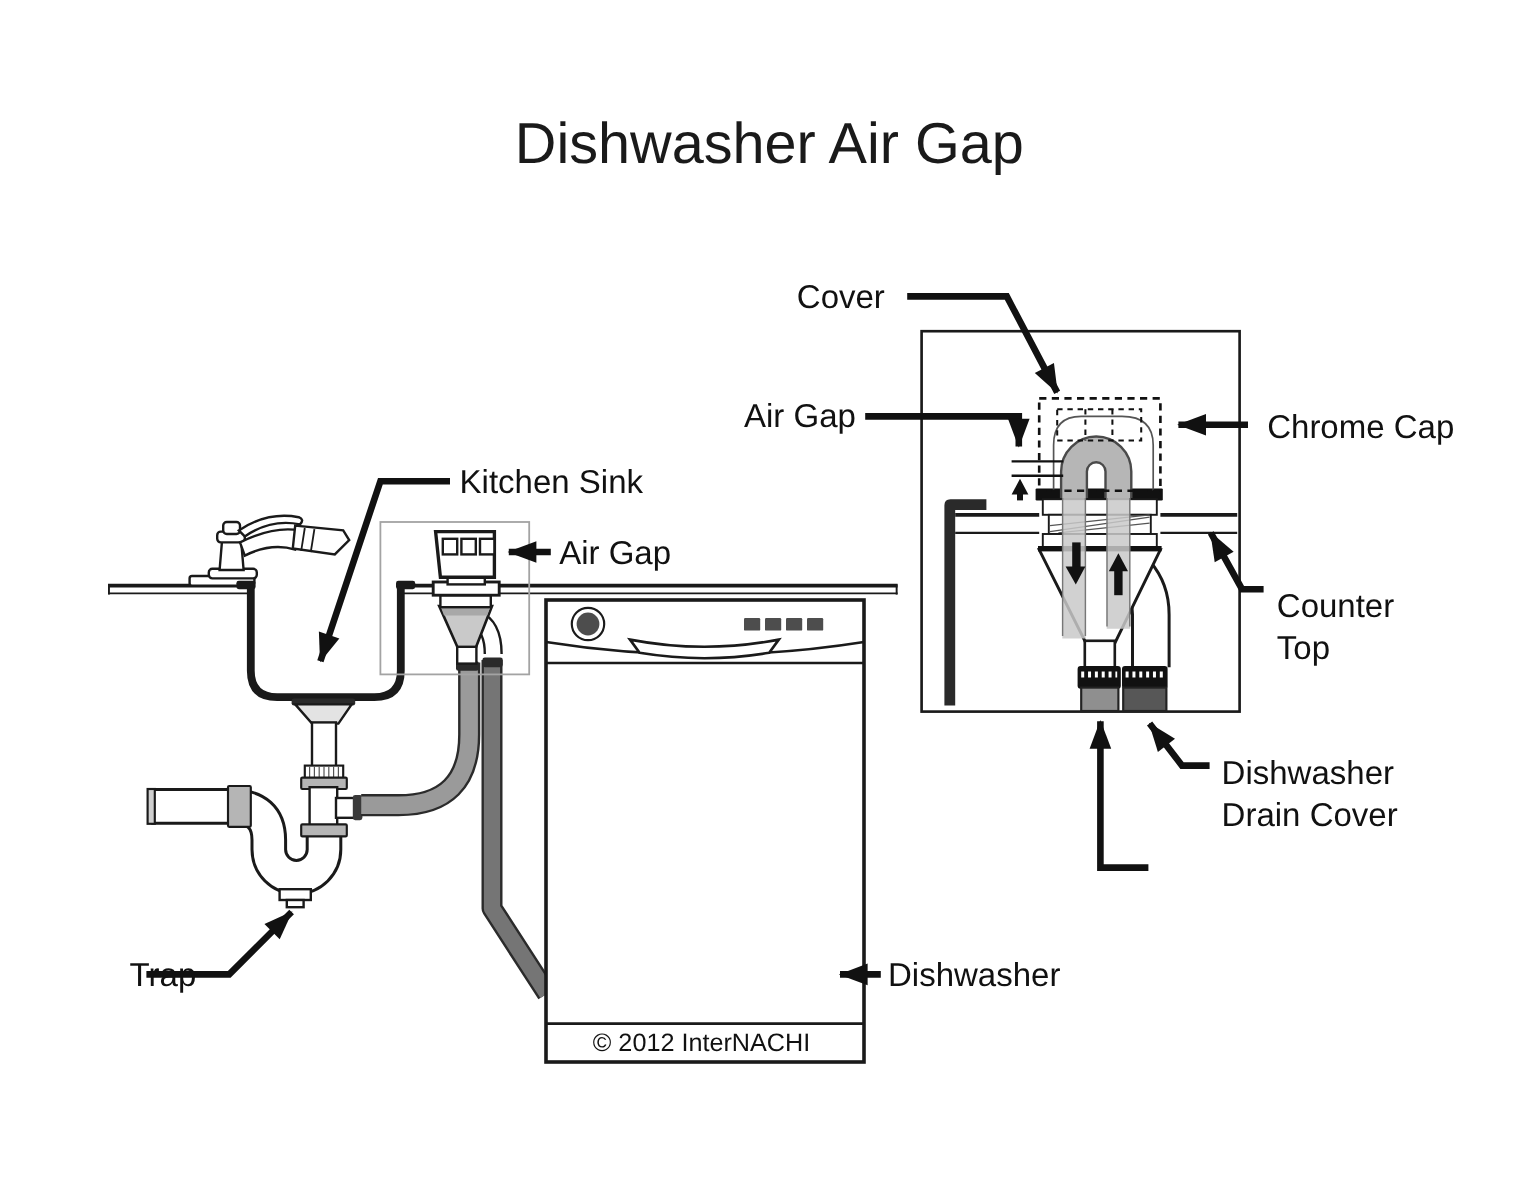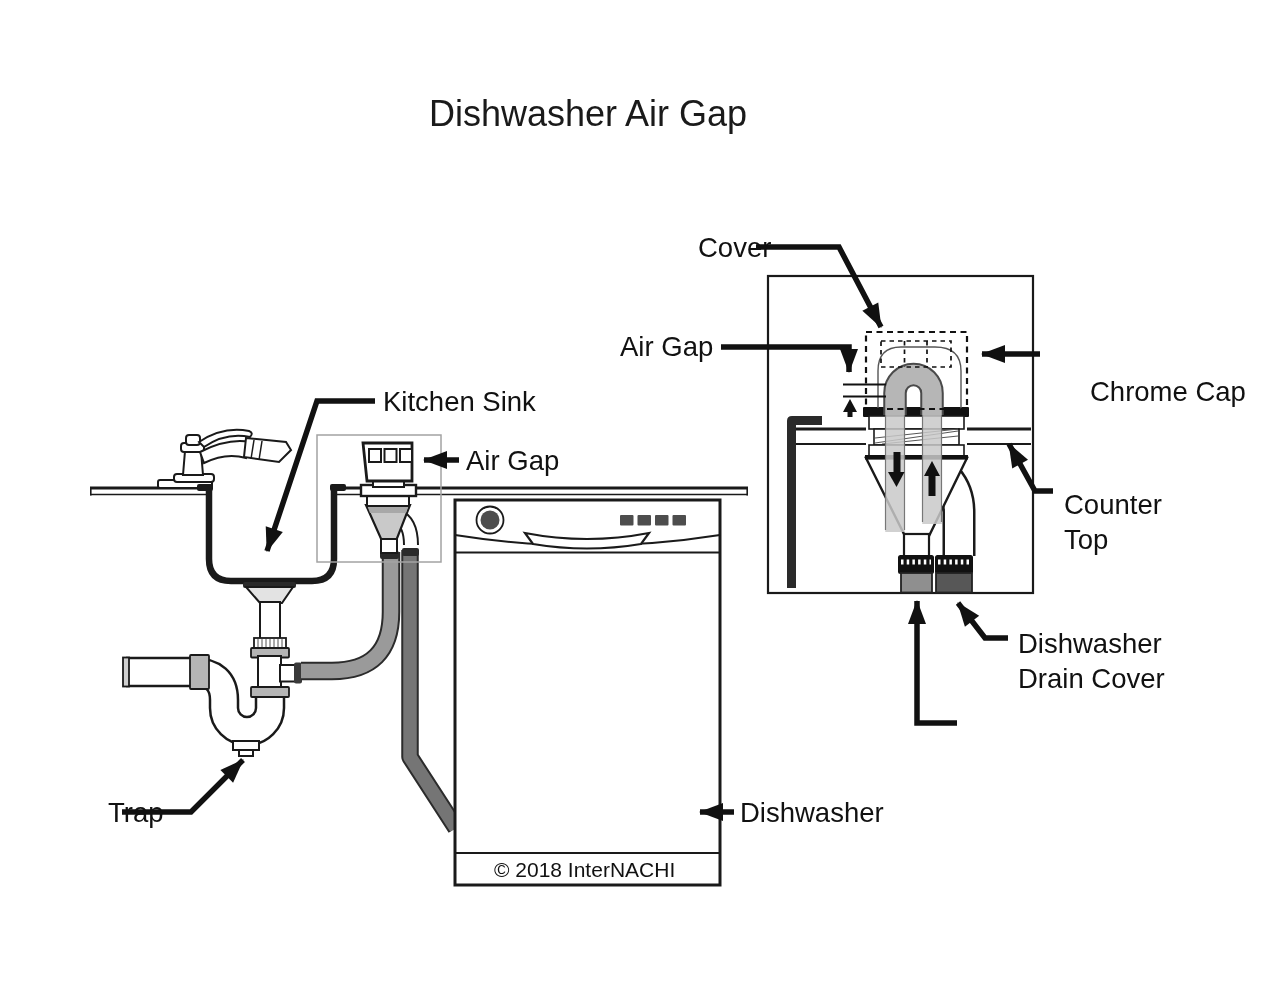--- a/index.html
+++ b/index.html
@@ -1,21 +1,21 @@
 <!DOCTYPE html>
 <html><head>
 <meta charset="utf-8">
 <style>
   html,body{margin:0;padding:0;background:#fff;}
   #stage{position:relative;width:1280px;height:989px;background:#ffffff;overflow:hidden;
          font-family:"Liberation Sans",sans-serif;color:#111;}
   #art{position:absolute;left:0;top:0;}
   .lbl{position:absolute;font-size:27.5px;line-height:34px;color:#111;white-space:nowrap;
        font-family:"Liberation Sans",sans-serif;}
-  .title{position:absolute;font-size:36px;color:#1a1a1a;white-space:nowrap;
+  .title{position:absolute;font-size:48px;color:#1a1a1a;white-space:nowrap;
          font-family:"Liberation Sans",sans-serif;}
   .copyright{position:absolute;font-size:21px;color:#111;white-space:nowrap;
          font-family:"Liberation Sans",sans-serif;}
 </style>
 </head>
 <body>
 
 <div id="stage">
 
 <svg id="art" width="1280" height="989" viewBox="0 0 1280 989">
@@ -211,32 +211,32 @@
 <div class="title" style="left:429px;top:93px;">Dishwasher Air Gap</div>
 
 <div class="lbl" style="left:383px;top:385px;">Kitchen Sink</div>
 
 <div class="lbl" style="left:466px;top:444px;">Air Gap</div>
 
 <div class="lbl" style="left:63px;top:796px;margin-left:45px;">Trap</div>
 
 <div class="lbl" style="left:740px;top:796px;">Dishwasher</div>
 
-<div class="lbl" style="left:698px;top:231px;text-align:center;">Cover</div>
+<div class="lbl" style="left:664px;top:231px;text-align:center;">Cover</div>
 
 <div class="lbl" style="left:620px;top:330px;">Air Gap</div>
 
-<div class="lbl" style="left:1090px;top:339px;margin-top:36px;">Chrome Cap</div>
+<div class="lbl" style="left:1056px;top:339px;">Chrome Cap</div>
 
 <div class="lbl" style="left:1064px;top:487px;line-height:35px;">
   <div>Counter</div>
   <div>Top</div>
 </div>
 
 <div class="lbl" style="left:1018px;top:626px;line-height:35px;">
   <div>Dishwasher</div>
   <div>Drain Cover</div>
 </div>
 
 
-<div class="copyright" style="left:494px;top:858px;">© 2018 InterNACHI</div>
+<div class="copyright" style="left:494px;top:858px;">© 2012 InterNACHI</div>
 
 </div>
 
 </body></html>

